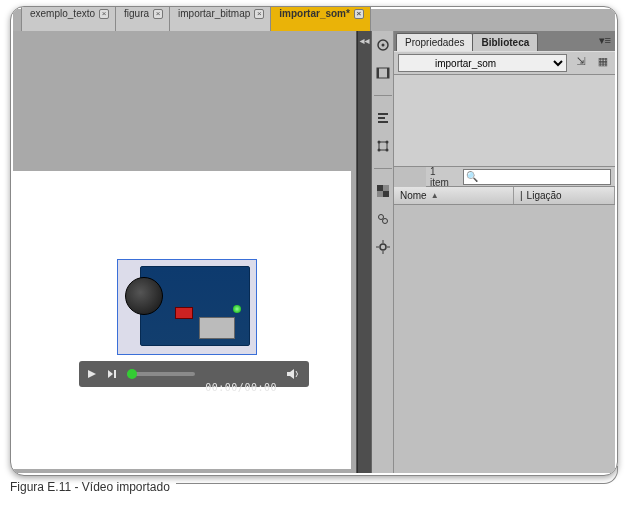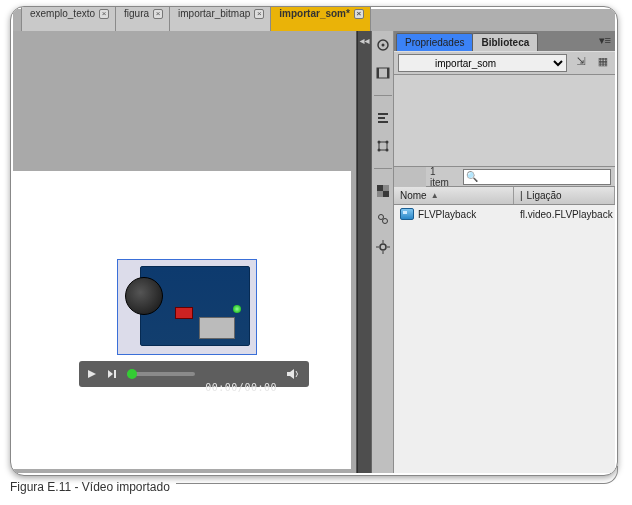--- a/index.html
+++ b/index.html
@@ -68,21 +68,21 @@
   }
   .iconstrip {
     width:22px; background:#bfbfbf; border-right:1px solid #8d8d8d;
     display:flex; flex-direction:column; align-items:center; padding-top:6px; gap:12px;
   }
   .iconstrip .ic{ width:16px;height:16px; color:#3a3a3a; display:flex;align-items:center;justify-content:center;}
   .iconstrip .divider{width:18px;height:1px;background:#8d8d8d;margin:2px 0;}
 
   .panelbody{ flex:1; display:flex; flex-direction:column; min-width:0;}
   .paneltabs{ height:20px; background:#808080; display:flex; align-items:flex-end; padding-left:2px; position:relative;}
-  .ptab{ height:18px; padding:0 8px; font-size:10px; color:#222; background:#3b82f6;
+  .ptab{ height:18px; padding:0 8px; font-size:10px; color:#222; background:#e5e5e5;
     border:1px solid #5f5f5f; border-bottom:none; border-radius:2px 2px 0 0; display:flex;align-items:center;margin-right:-1px;}
   .ptab.active{ background:#c9c9c9; font-weight:bold;}
   .paneltabs .menu{position:absolute; right:4px; top:3px; color:#333; font-size:11px;}
 
   .libselect{ height:24px; background:#c9c9c9; display:flex; align-items:center; gap:6px; padding:0 4px;
     border-top:1px solid #dedede; border-bottom:1px solid #8d8d8d;}
   .libselect select{ flex:1; height:18px; font-size:10px; background:#efefef; border:1px solid #7a7a7a;padding-left:32px;}
   .libselect .pin, .libselect .new { width:16px;height:16px; font-size:11px; color:#444; text-align:center;}
 
   .preview{ height:92px; background:#cfcfcf; border-bottom:1px solid #8d8d8d;}
@@ -274,29 +274,20 @@
             <div class="col name">
               <span>Nome</span>
               <span class="sorttri">▲</span>
             </div>
             <div class="col link">
               <span>| </span>
                 <span>Ligação</span>
             </div>
           </div>
 
-          <div class="listbody">
-            <div class="row">
-              <div class="cell name">
-                <span class="compicon"></span>
-                <span>FLVPlayback</span>
-              </div>
-              <div class="cell link">fl.video.FLVPlayback</div>
-            </div>
-          </div>
         </div>
 
       </div>
     </div>
 
   </div>
 </div>
 
 <div class="caption-line"></div>
 <div class="caption">Figura E.11 - Vídeo importado</div>

